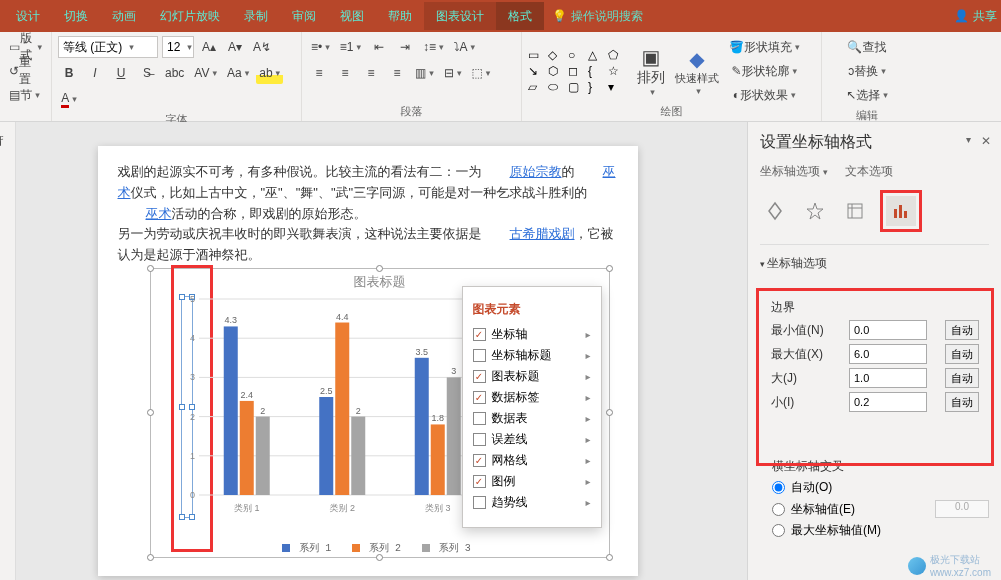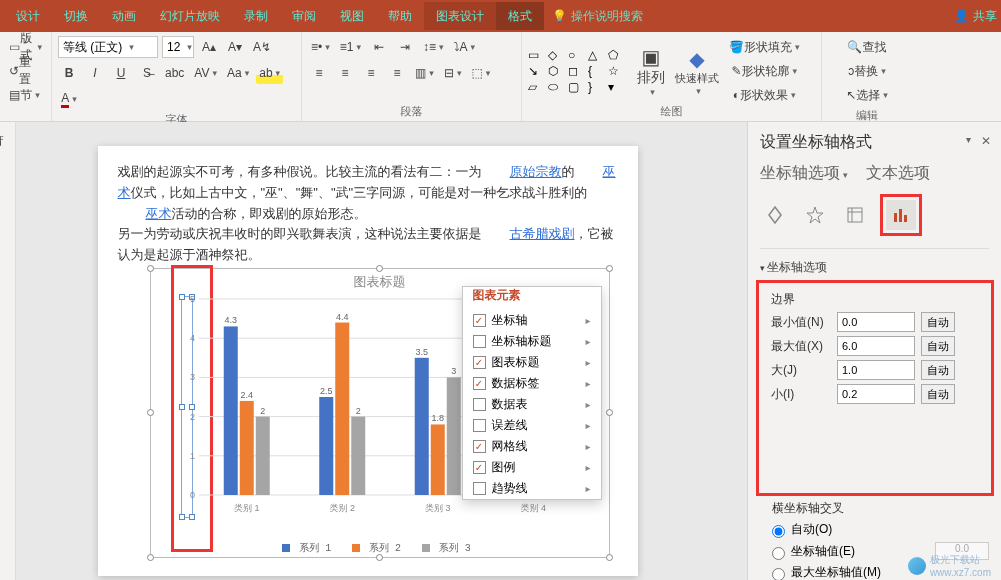--- a/index.html
+++ b/index.html
@@ -30,44 +30,44 @@
 .chartbox .h-t{top:-4px;left:50%;margin-left:-4px}.chartbox .h-b{bottom:-4px;left:50%;margin-left:-4px}
 .chartbox .h-l{left:-4px;top:50%;margin-top:-4px}.chartbox .h-r{right:-4px;top:50%;margin-top:-4px}
 .ctitle { text-align: center; color: #888; font-size: 13px; margin-top: 4px; }
 .redbox { position: absolute; border: 3px solid #e33; pointer-events: none; }
 .axissel { position: absolute; border: 1px solid #7fa8d9; }
 .axissel .ah { position: absolute; width: 6px; height: 6px; background: #fff; border: 1px solid #4a87cc; }
 .chart-svg { position: absolute; left: 34px; top: 26px; width: 400px; height: 224px; }
 .legend { position: absolute; bottom: 2px; left: 0; right: 0; text-align: center; font-size: 10px; color: #666; }
 .legend span { margin: 0 6px; font-family: Liberation Mono, monospace; }
 .lsw { display: inline-block; width: 8px; height: 8px; margin-right: 3px; vertical-align: middle; }
-.popup { position: absolute; background: #fff; border: 1px solid #c8c6c4; box-shadow: 0 4px 12px rgba(0,0,0,.2); padding: 0 10px; font-size: 12px; }
+.popup { position: absolute; background: #fff; border: 1px solid #c8c6c4; box-shadow: 0 4px 12px rgba(0,0,0,.2); padding: 14px 10px; font-size: 12px; }
 .popup .ptitle { color: #c54b2c; font-weight: bold; margin-bottom: 6px; }
 .popup .pitem { display: flex; align-items: center; gap: 6px; padding: 2px 0; cursor: pointer; }
 .popup .cb { width: 13px; height: 13px; border: 1px solid #888; display: inline-flex; align-items: center; justify-content: center; font-size: 10px; color: #c54b2c; }
 .popup .arrow { margin-left: auto; color: #888; font-size: 10px; }
 .pane { width: 254px; background: #f3f2f1; border-left: 1px solid #d6d6d6; padding: 10px 12px; position: relative; }
 .pane h3 { font-size: 16px; font-weight: normal; color: #333; margin-bottom: 10px; }
 .pane .close { position: absolute; right: 10px; top: 12px; cursor: pointer; color: #666; }
 .pane .min { position: absolute; right: 30px; top: 12px; cursor: pointer; color: #666; font-size: 10px; }
-.pane .tabs { font-size: 16px; color: #666; margin-bottom: 10px; }
+.pane .tabs { font-size: 12px; color: #666; margin-bottom: 10px; }
 .pane .tabs span { margin-right: 14px; cursor: pointer; }
 .pane .iconrow { display: flex; gap: 10px; margin-bottom: 12px; align-items: center; }
 .pane .picon { width: 30px; height: 30px; display: flex; align-items: center; justify-content: center; cursor: pointer; }
 .pane .picon.active { background: #e3e1de; }
 .pane .section { border-top: 1px solid #ddd; padding-top: 6px; }
 .pane .shdr { font-size: 12px; color: #444; padding: 4px 0; cursor: pointer; }
 .pane .shdr::before { content: "▾ "; font-size: 9px; }
 .pane .frm { padding: 4px 0 4px 12px; }
 .pane .subhdr { font-size: 12px; color: #333; margin: 4px 0; }
-.pane .row { display: flex; align-items: center; gap: 6px; margin: 4px 0; }
+.pane .row { display: flex; align-items: center; gap: 18px; margin: 4px 0; }
 .pane .row label { width: 60px; font-size: 12px; color: #333; }
 .pane .row input[type=text] { width: 78px; height: 20px; border: 1px solid #aaa; padding: 0 4px; font-size: 11px; }
 .pane .row .auto { width: 34px; height: 20px; border: 1px solid #aaa; background: #efefef; font-size: 11px; display: flex; align-items: center; justify-content: center; cursor: pointer; }
-.pane .radio { display: flex; align-items: flex-end; gap: 6px; margin: 4px 0 4px 12px; font-size: 12px; }
+.pane .radio { display: flex; align-items: center; gap: 6px; margin: 4px 0 4px 12px; font-size: 12px; }
 .pane .radio input { margin: 0; }
 .pane .radio .txtfield { width: 54px; height: 18px; border: 1px solid #ccc; background: #f8f8f8; color: #aaa; font-size: 10px; text-align: center; margin-left: auto; }
 .watermark { position: absolute; right: 10px; bottom: 6px; font-size: 10px; color: #9bbad6; display: flex; align-items: center; gap: 4px; pointer-events: none; }
 .watermark .dl { width: 18px; height: 18px; border-radius: 50%; background: linear-gradient(135deg,#6cc5ee,#3a97d4); display: inline-block; }
 </style>
 </head>
 <body>
 
 <div class="tabbar">
   <div class="tab">设计</div>
@@ -374,21 +374,21 @@
               <rect x="3" y="8" width="3" height="9" fill="#c54b2c"></rect>
               <rect x="8" y="4" width="3" height="13" fill="#c54b2c"></rect>
               <rect x="13" y="10" width="3" height="7" fill="#c54b2c"></rect>
             </svg>
           </div>
       </div>
     </div>
 
     <div class="section">
       <div class="shdr">坐标轴选项</div>
-      <div class="redbox" style="position:relative;left:-4px;top:0;width:238px;height:216px">
+      <div class="redbox" style="position:relative;left:-4px;top:12px;width:238px;height:178px">
       <div class="frm" style="pointer-events:auto">
         <div class="subhdr">边界</div>
         <div class="row">
           <label>最小值(N)</label>
           <input type="text" value="0.0" style="">
           <div class="auto">自动</div>
         </div>
         <div class="row">
           <label>最大值(X)</label>
           <input type="text" value="6.0" style="">

